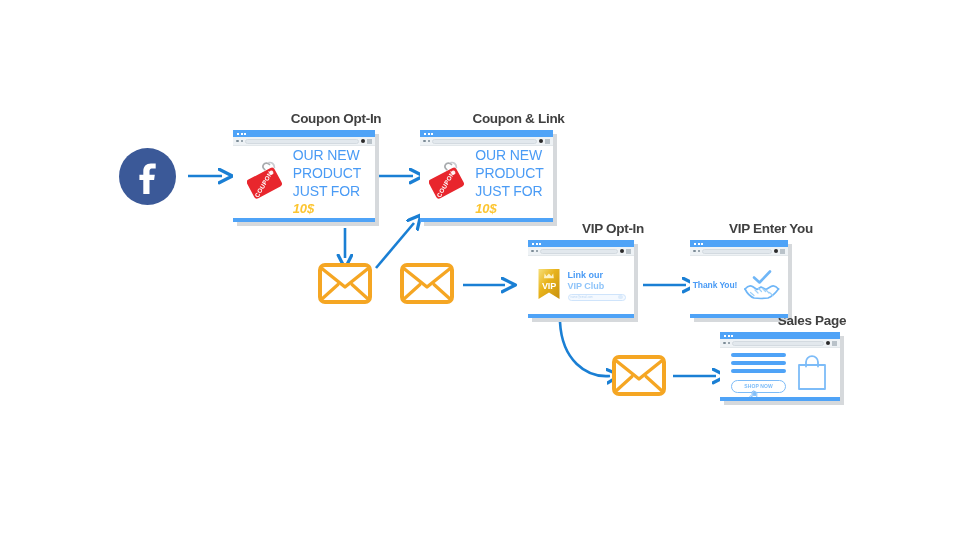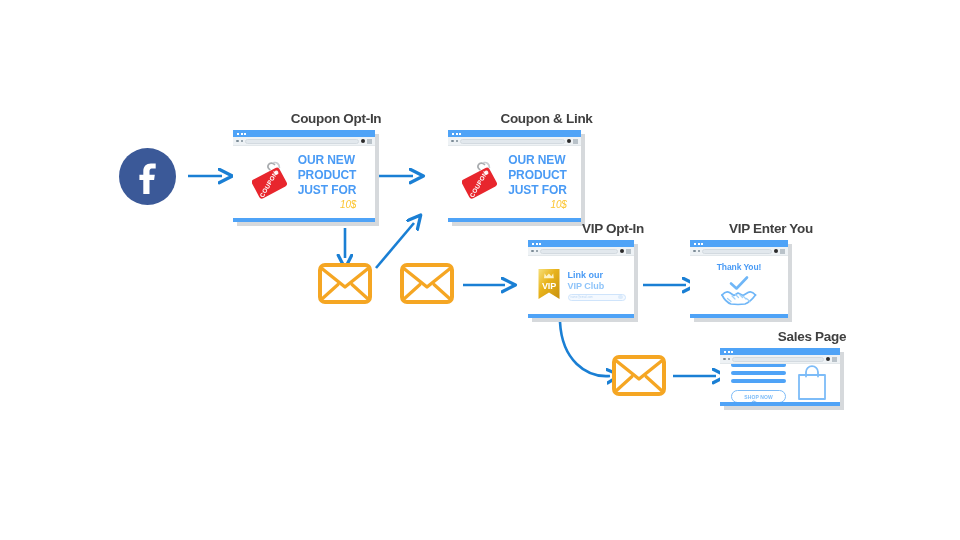--- a/index.html
+++ b/index.html
@@ -69,43 +69,43 @@
     overflow:hidden;
   }
   .win-footer {
     height:4px; background:#4fa3f7; flex:0 0 auto;
   }
 
   
   .coupon-page { display:flex; align-items:center; gap:6px; padding:0 6px; }
   .coupon-text { line-height:1.28; }
   .coupon-text .ln {
-    font-size:12px; font-weight:bold; color:#4a9bf5; letter-spacing:-0.1px;
+    font-size:14px; font-weight:normal; color:#4a9bf5; letter-spacing:-0.1px;
     white-space:nowrap;
   }
   .coupon-text .price {
-    font-size:10px; font-weight:normal; font-style:italic;
-    color:#fcc531; letter-spacing:-0.1px; text-align:right;
+    font-size:13px; font-weight:bold; font-style:italic;
+    color:#fcc531; letter-spacing:-0.1px; text-align:left;
   }
 
   
   .vip-page { display:flex; align-items:center; gap:7px; padding:0 6px; }
   .vip-text .l1 { font-size:9px; font-weight:bold; color:#4a9bf5; white-space:nowrap; }
   .vip-text .l2 { font-size:9px; font-weight:bold; color:#8fc4f9; white-space:nowrap; margin-top:1px;}
   .vip-input {
     margin-top:3px; width:58px; height:7px; border-radius:4px;
     border:1px solid #cfe4fb; background:#f4f9ff;
     display:flex; align-items:center; justify-content:space-between;
     padding:0 2px;
   }
   .vip-input-ph { font-size:2.6px; color:#b9d5f2; letter-spacing:0.1px; }
   .vip-input-btn { width:5px; height:4px; border-radius:2px; background:#dcebfb; }
 
   
-  .ty-page { flex-direction:column; gap:2px; }
+  .ty-page { flex-direction:row; gap:2px; }
   .ty-text { font-size:8.5px; font-weight:bold; color:#4a9bf5; letter-spacing:-0.1px; }
 
   
   .sp-page { display:flex; align-items:center; gap:9px; padding:0 8px; }
   .sp-left { display:flex; flex-direction:column; gap:4px; align-items:flex-start; }
   .sp-bar { width:55px; height:4px; border-radius:2px; background:#4fa3f7; }
   .sp-btn {
     margin-top:3px; width:55px; height:13px; border-radius:7px;
     border:1.4px solid #7dbcf8; background:#ffffff;
     display:flex; align-items:center; justify-content:center;
@@ -189,21 +189,21 @@
             <div class="ln">PRODUCT</div>
             <div class="ln">JUST FOR</div>
             <div class="price">10$</div>
           </div>
         </div>
         <div class="win-footer"></div>
       </div>
     </div>
   </div>
 
-  <div class="win" style="left:448px;top:130px;width:133px;height:92px;">
+  <div class="win" style="left:420px;top:130px;width:133px;height:92px;">
     <div class="win-title">Coupon &amp; Link</div>
     <div class="win-frame">
       <div class="win-shadow"></div>
       <div class="win-body">
         <div class="win-titlebar">
           <div class="win-dot"></div>
           <div class="win-dot"></div>
           <div class="win-dot"></div>
         </div>
         <div class="win-toolbar">
@@ -331,21 +331,21 @@
 
   <div style="position:absolute;left:612px;top:355px;width:54px;height:41px;">
     <svg width="54" height="41" viewBox="0 0 54 41">
       <rect x="2" y="2" width="50" height="37" rx="5" fill="#ffffff" stroke="#f5a623" stroke-width="4"></rect>
       <path d="M4.5 6 L27 24 L49.5 6" fill="none" stroke="#f5a623" stroke-width="3.4" stroke-linecap="round" stroke-linejoin="round"></path>
       <path d="M4.5 35.5 L20 21.5 M49.5 35.5 L34 21.5" fill="none" stroke="#f5a623" stroke-width="3.2" stroke-linecap="round"></path>
     </svg>
   </div>
   <span class="ghost">Email</span>
 
-  <div class="win" style="left:720px;top:348px;width:120px;height:58px;">
+  <div class="win" style="left:720px;top:332px;width:120px;height:69px;">
     <div class="win-title">Sales Page</div>
     <div class="win-frame">
       <div class="win-shadow"></div>
       <div class="win-body">
         <div class="win-titlebar">
           <div class="win-dot"></div>
           <div class="win-dot"></div>
           <div class="win-dot"></div>
         </div>
         <div class="win-toolbar">

